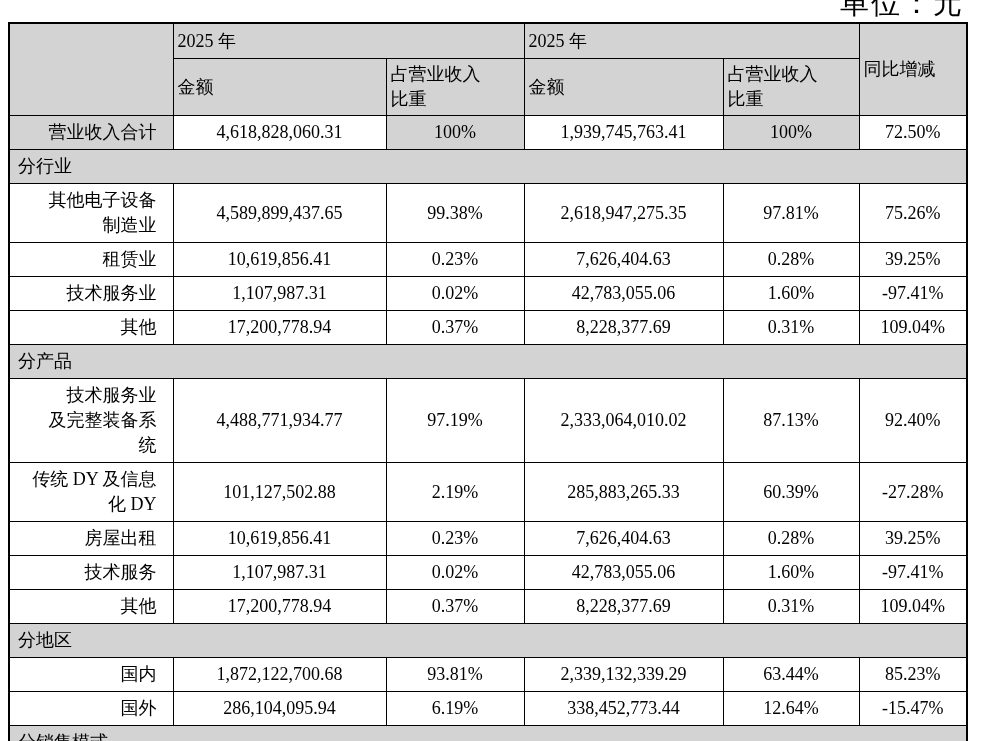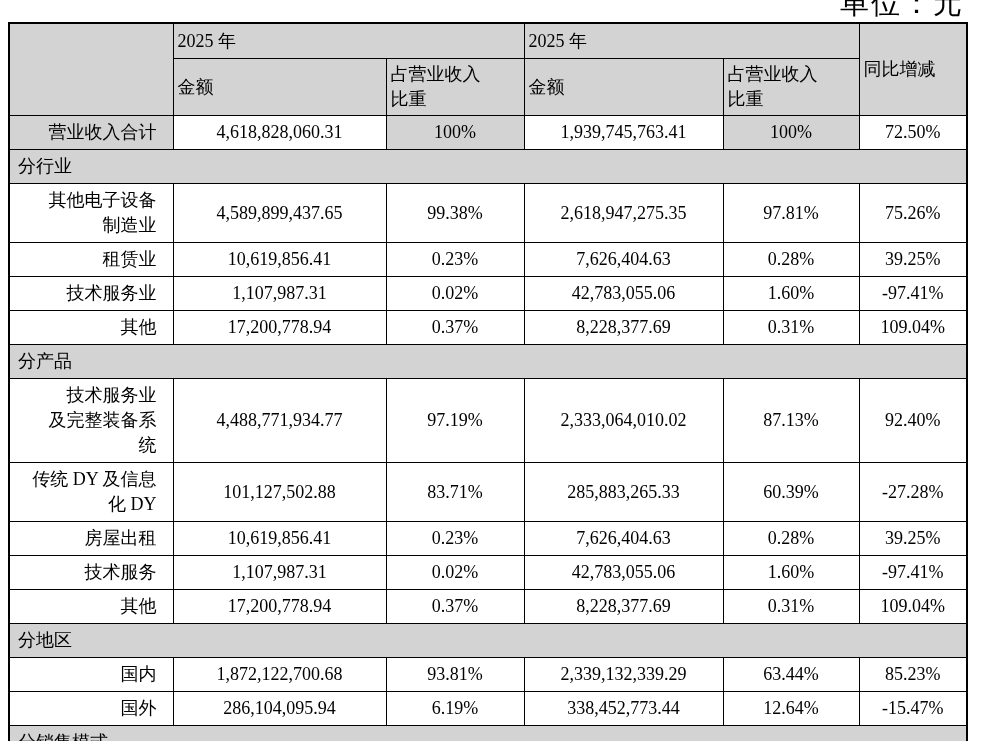--- a/index.html
+++ b/index.html
@@ -118,21 +118,21 @@
           <td class="num">4,488,771,934.77</td>
           <td class="num">97.19%</td>
           <td class="num">2,333,064,010.02</td>
           <td class="num">87.13%</td>
           <td class="num">92.40%</td>
         </tr>
         <tr>
           <td class="label-cell">传统 DY 及信息
 化 DY</td>
           <td class="num">101,127,502.88</td>
-          <td class="num">83.71%</td>
+          <td class="num">2.19%</td>
           <td class="num">285,883,265.33</td>
           <td class="num">60.39%</td>
           <td class="num">-27.28%</td>
         </tr>
         <tr>
           <td class="label-cell">房屋出租</td>
           <td class="num">10,619,856.41</td>
           <td class="num">0.23%</td>
           <td class="num">7,626,404.63</td>
           <td class="num">0.28%</td>

